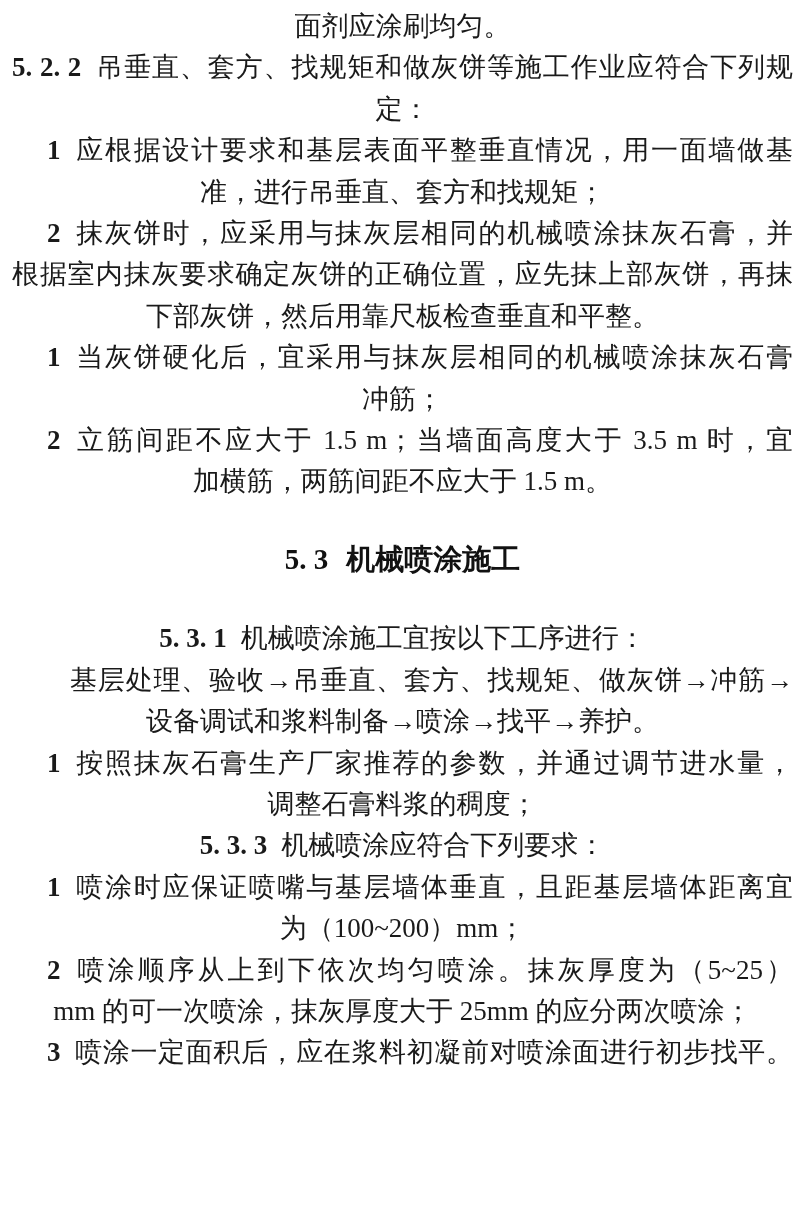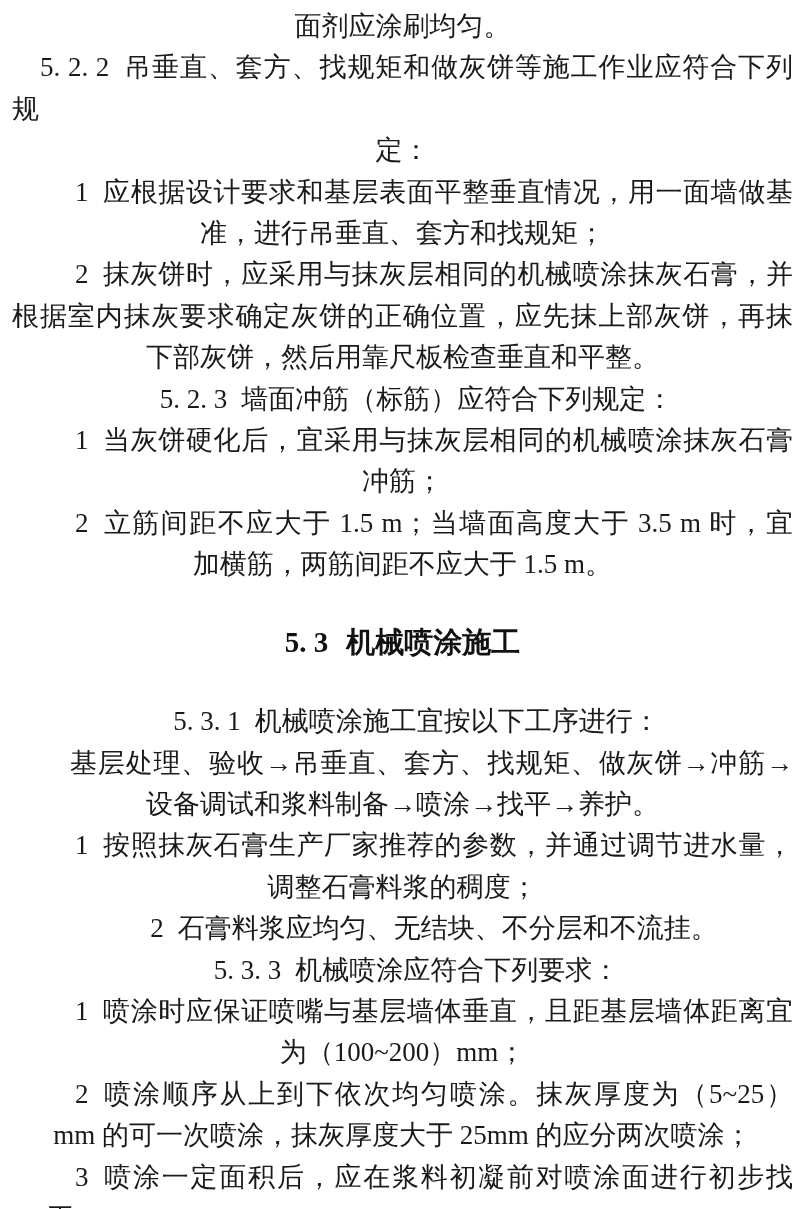--- a/index.html
+++ b/index.html
@@ -24,23 +24,22 @@
   .line {
     min-height: 41.4px;
     text-align: center;
     white-space: normal;
   }
   .line.fill {
     text-align: justify;
     text-align-last: justify;
   }
   .num {
-    font-weight: normal;
+    font-weight: bold;
     margin-right: 14px;
-    margin-left: 28px;
   }
   .item   { padding-left: 35px; }
   .flow   { padding-left: 58px; }
   .plain  { padding-left: 0; }
   .clause { padding-left: 0; }
   h2.heading {
     margin: 36px 0 38px 0;
     padding: 0;
     text-align: center;
     font-size: 29px;
@@ -64,38 +63,36 @@
 <div class="page">
   <div id="part1">
       <div class="line plain"><span>面剂应涂刷均匀。</span></div>
       <div class="line clause fill"><b class="num">5. 2. 2</b><span>吊垂直、套方、找规矩和做灰饼等施工作业应符合下列规</span></div>
       <div class="line plain"><span>定：</span></div>
       <div class="line item fill"><b class="num">1</b><span>应根据设计要求和基层表面平整垂直情况，用一面墙做基</span></div>
       <div class="line plain"><span>准，进行吊垂直、套方和找规矩；</span></div>
       <div class="line item fill"><b class="num">2</b><span>抹灰饼时，应采用与抹灰层相同的机械喷涂抹灰石膏，并</span></div>
       <div class="line plain fill"><span>根据室内抹灰要求确定灰饼的正确位置，应先抹上部灰饼，再抹</span></div>
       <div class="line plain"><span>下部灰饼，然后用靠尺板检查垂直和平整。</span></div>
-      <div class="line clause"><b class="num">5. 2. 3</b><span>墙面冲筋（标筋）应符合下列规定：</span></div>
       <div class="line item fill"><b class="num">1</b><span>当灰饼硬化后，宜采用与抹灰层相同的机械喷涂抹灰石膏</span></div>
       <div class="line plain"><span>冲筋；</span></div>
       <div class="line item fill"><b class="num">2</b><span>立筋间距不应大于 1.5 m；当墙面高度大于 3.5 m 时，宜</span></div>
       <div class="line plain"><span>加横筋，两筋间距不应大于 1.5 m。</span></div>
     </div>
 
   <h2 class="heading">
     <span class="h-num">5. 3</span><span class="h-title">机械喷涂施工</span>
   </h2>
 
   <div id="part2">
       <div class="line clause"><b class="num">5. 3. 1</b><span>机械喷涂施工宜按以下工序进行：</span></div>
       <div class="line flow fill"><span>基层处理、验收→吊垂直、套方、找规矩、做灰饼→冲筋→</span></div>
       <div class="line plain"><span>设备调试和浆料制备→喷涂→找平→养护。</span></div>
       <div class="line item fill"><b class="num">1</b><span>按照抹灰石膏生产厂家推荐的参数，并通过调节进水量，</span></div>
       <div class="line plain"><span>调整石膏料浆的稠度；</span></div>
-      <div class="line item"><b class="num">2</b><span>石膏料浆应均匀、无结块、不分层和不流挂。</span></div>
       <div class="line clause"><b class="num">5. 3. 3</b><span>机械喷涂应符合下列要求：</span></div>
       <div class="line item fill"><b class="num">1</b><span>喷涂时应保证喷嘴与基层墙体垂直，且距基层墙体距离宜</span></div>
       <div class="line plain"><span>为（100~200）mm；</span></div>
       <div class="line item fill"><b class="num">2</b><span>喷涂顺序从上到下依次均匀喷涂。抹灰厚度为（5~25）</span></div>
       <div class="line plain"><span>mm 的可一次喷涂，抹灰厚度大于 25mm 的应分两次喷涂；</span></div>
       <div class="line item fill"><b class="num">3</b><span>喷涂一定面积后，应在浆料初凝前对喷涂面进行初步找平。</span></div>
     </div>
 </div>
 
 </body></html>

